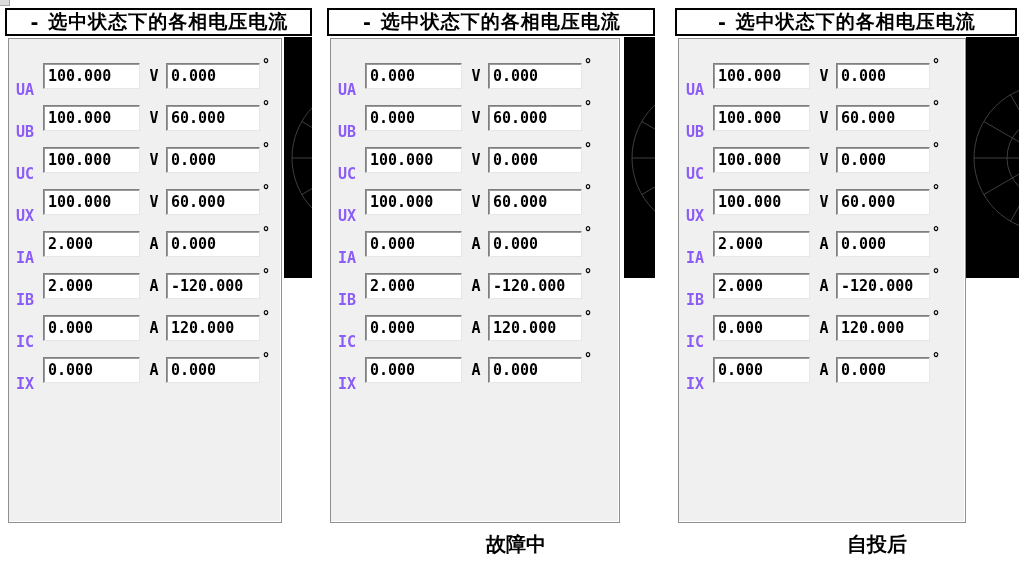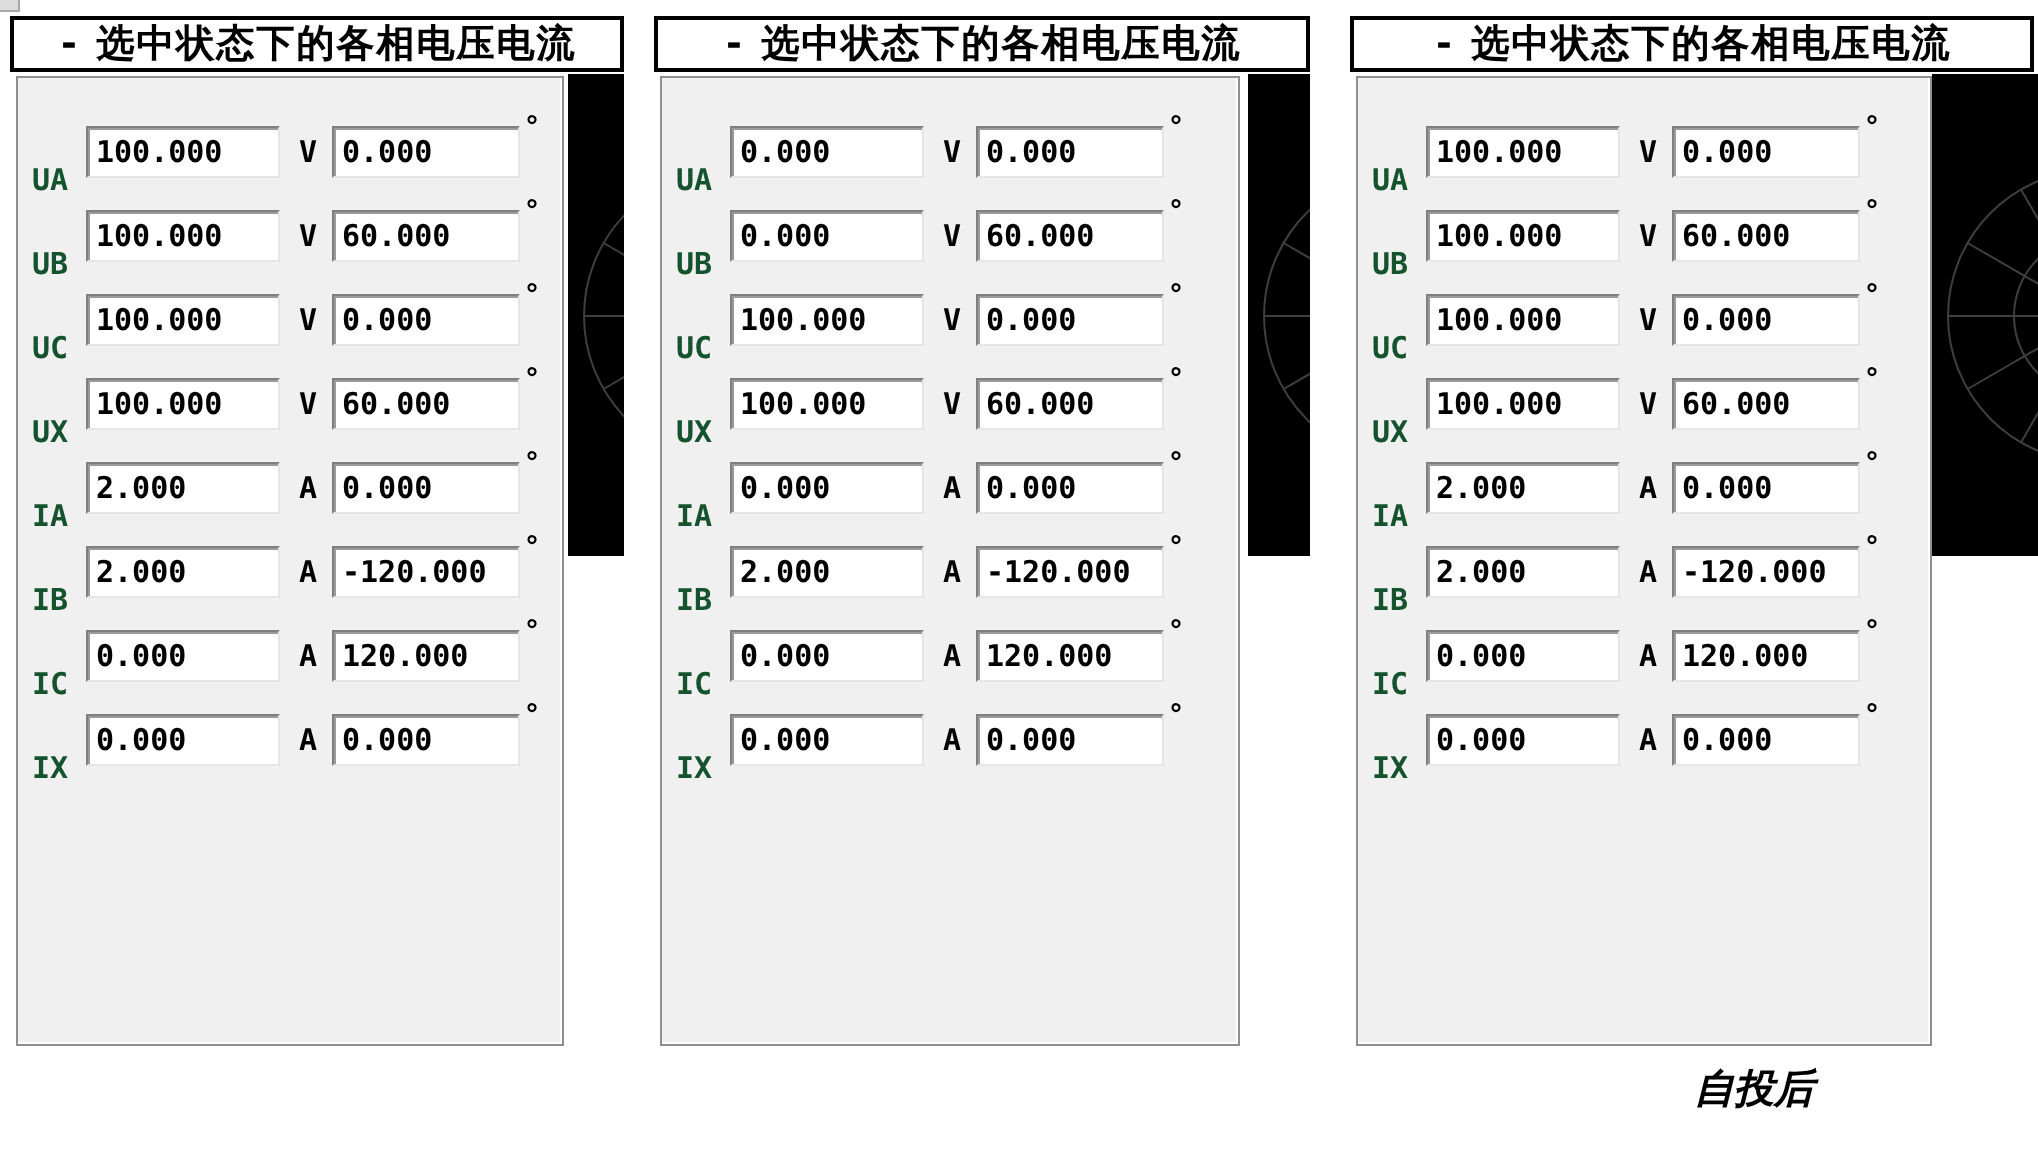--- a/index.html
+++ b/index.html
@@ -30,21 +30,21 @@
     position:absolute;top:38px;left:3px;height:485px;
     box-sizing:border-box;
     background:var(--body_bg,#f0f0f0);
     border:1px solid var(--border_gray,#8f8f8f);
     box-shadow:inset -1px -1px 0 #ffffff;
   }
   .rows{padding:24px 0 0 7px;}
   .prow{display:flex;align-items:center;height:26px;margin-bottom:16px;}
   .plabel{
     width:27px;flex:0 0 27px;
-    font:700 15px "DejaVu Sans Mono",monospace;color:#14532d;margin-top:28px;
+    font:700 15px "DejaVu Sans Mono",monospace;color:#8b5cf6;margin-top:28px;
   }
   .pinput{
     box-sizing:border-box;height:26px;
     background:#ffffff;
     border:1px solid #7f7f7f;
     border-right-color:#e6e6e6;border-bottom-color:#e6e6e6;
     box-shadow:inset 1px 1px 0 #9a9a9a;
     font:700 15px "DejaVu Sans Mono",monospace;color:#000;
     padding:0 4px;outline:none;
   }
@@ -249,20 +249,21 @@
     <line x1="81" y1="121" x2="144.2" y2="84.5"></line>
     <line x1="81" y1="121" x2="117.5" y2="57.8"></line>
     <line x1="81" y1="121" x2="44.5" y2="57.8"></line>
     <line x1="81" y1="121" x2="17.8" y2="84.5"></line>
     <line x1="81" y1="121" x2="17.8" y2="157.5"></line>
     <line x1="81" y1="121" x2="44.5" y2="184.2"></line>
     <line x1="81" y1="121" x2="117.5" y2="184.2"></line>
     <line x1="81" y1="121" x2="144.2" y2="157.5"></line>
   </svg>
 </div>
+  <div class="caption" style="padding-left:50px;">故障中</div>
 </div>
 
 <div class="unit" style="left:675px;width:344px;">
   <div class="titlebar" style="width:342px;">
     <span class="collapse">-</span>
     <span>选中状态下的各相电压电流</span>
   </div>
   <div class="pbody" style="width:288px;">
     <div class="rows">
   <div class="prow">
@@ -339,14 +340,14 @@
     <line x1="81" y1="121" x2="144.2" y2="84.5"></line>
     <line x1="81" y1="121" x2="117.5" y2="57.8"></line>
     <line x1="81" y1="121" x2="44.5" y2="57.8"></line>
     <line x1="81" y1="121" x2="17.8" y2="84.5"></line>
     <line x1="81" y1="121" x2="17.8" y2="157.5"></line>
     <line x1="81" y1="121" x2="44.5" y2="184.2"></line>
     <line x1="81" y1="121" x2="117.5" y2="184.2"></line>
     <line x1="81" y1="121" x2="144.2" y2="157.5"></line>
   </svg>
 </div>
-  <div class="caption" style="padding-left:60px;font-style:italic;">自投后</div>
+  <div class="caption" style="padding-left:60px;">自投后</div>
 </div>
 
 </body></html>

